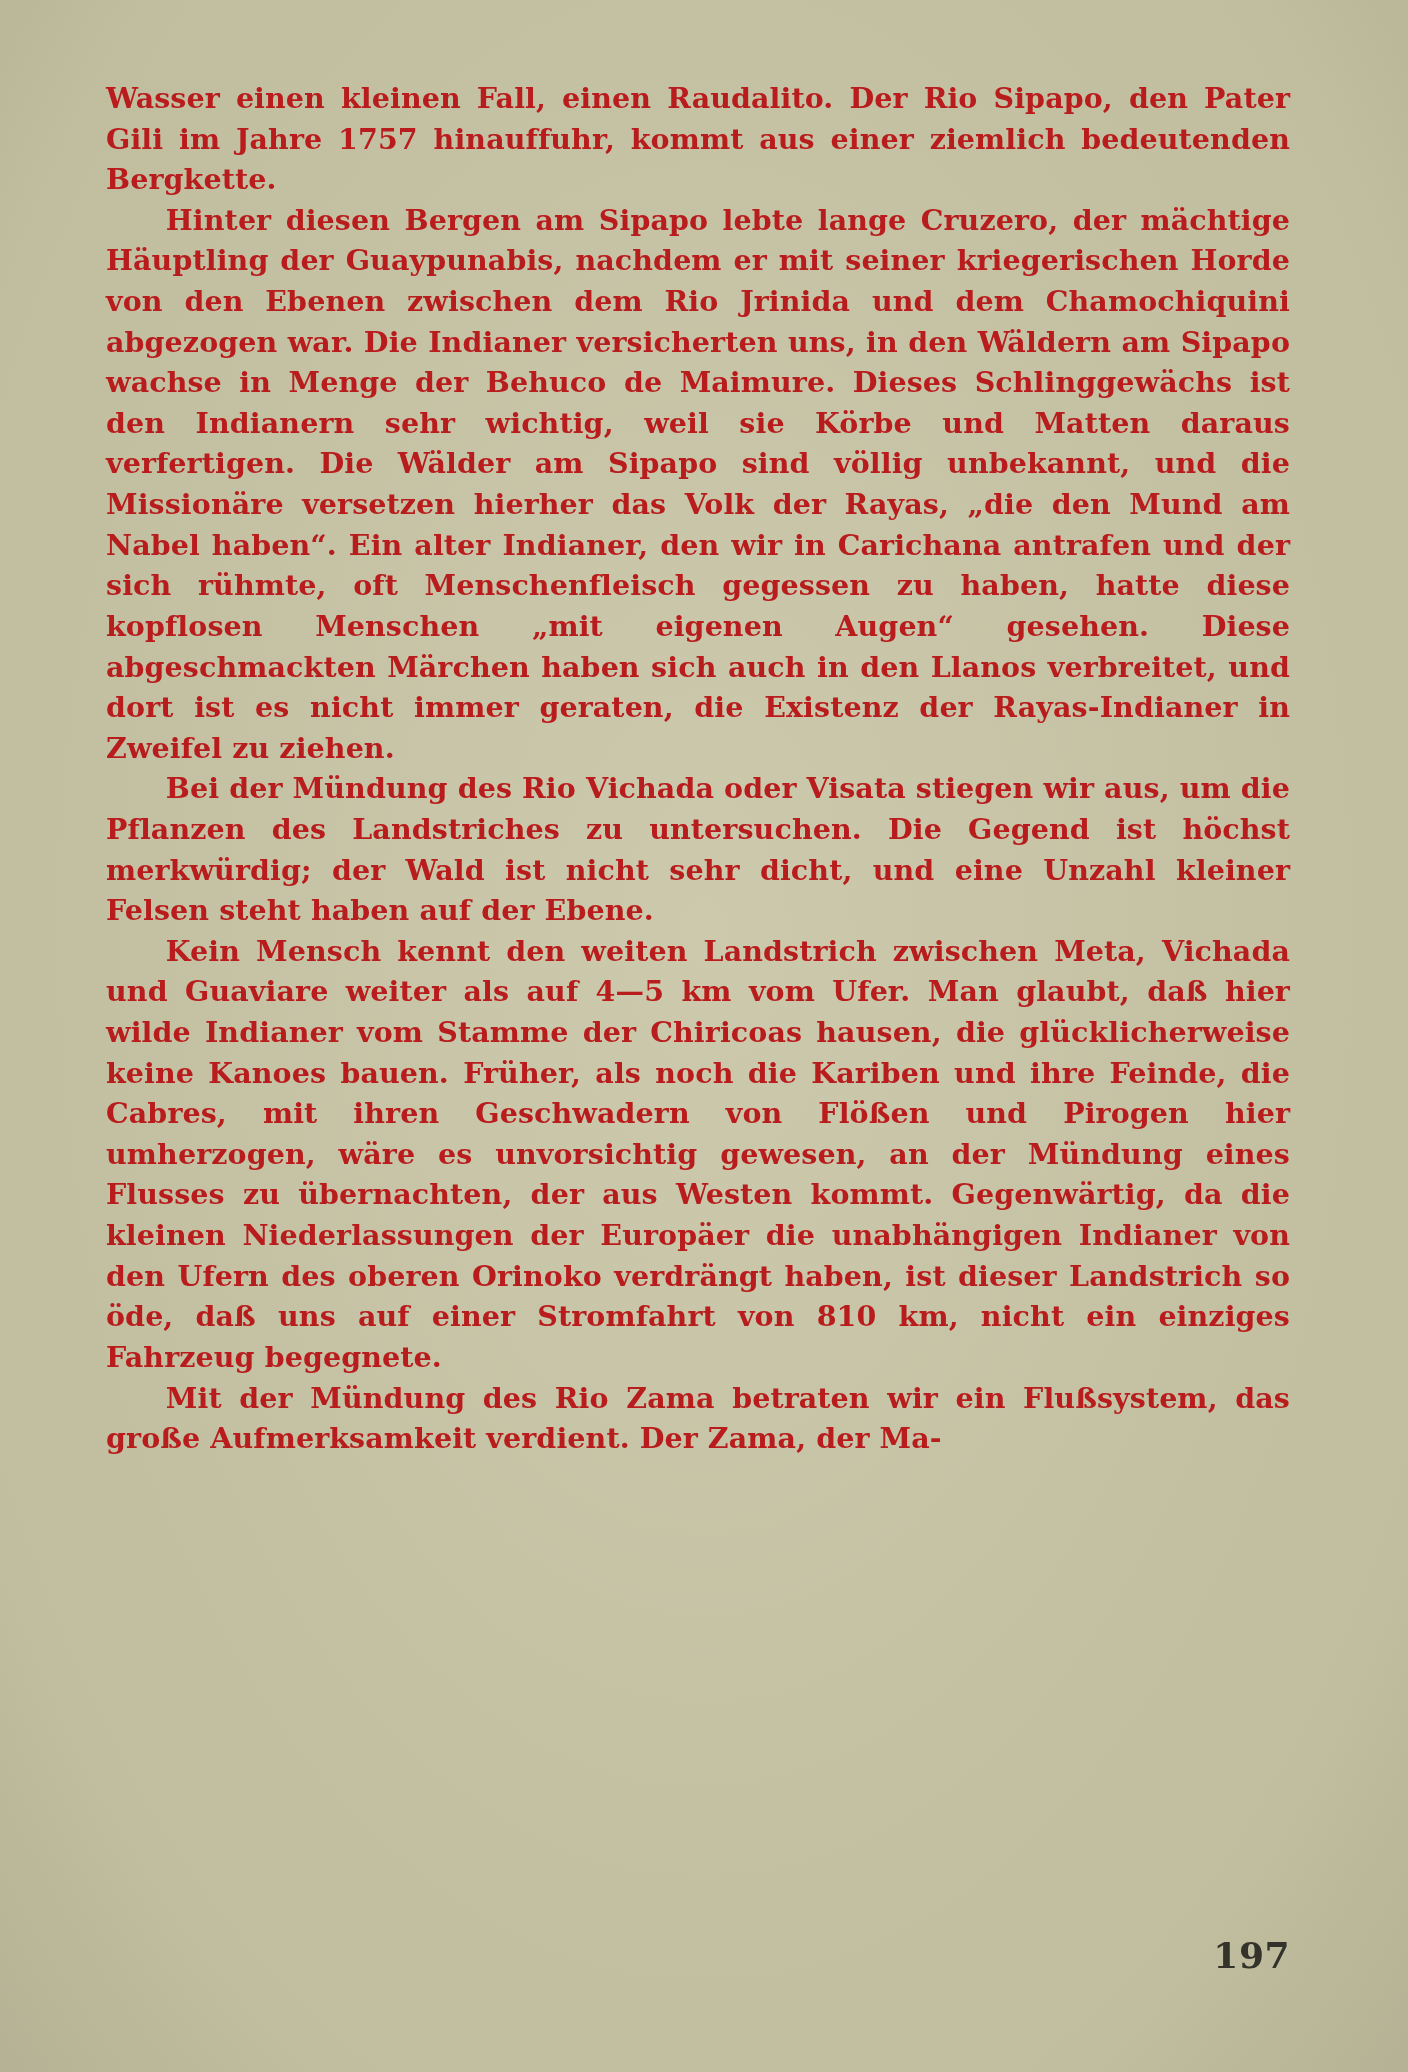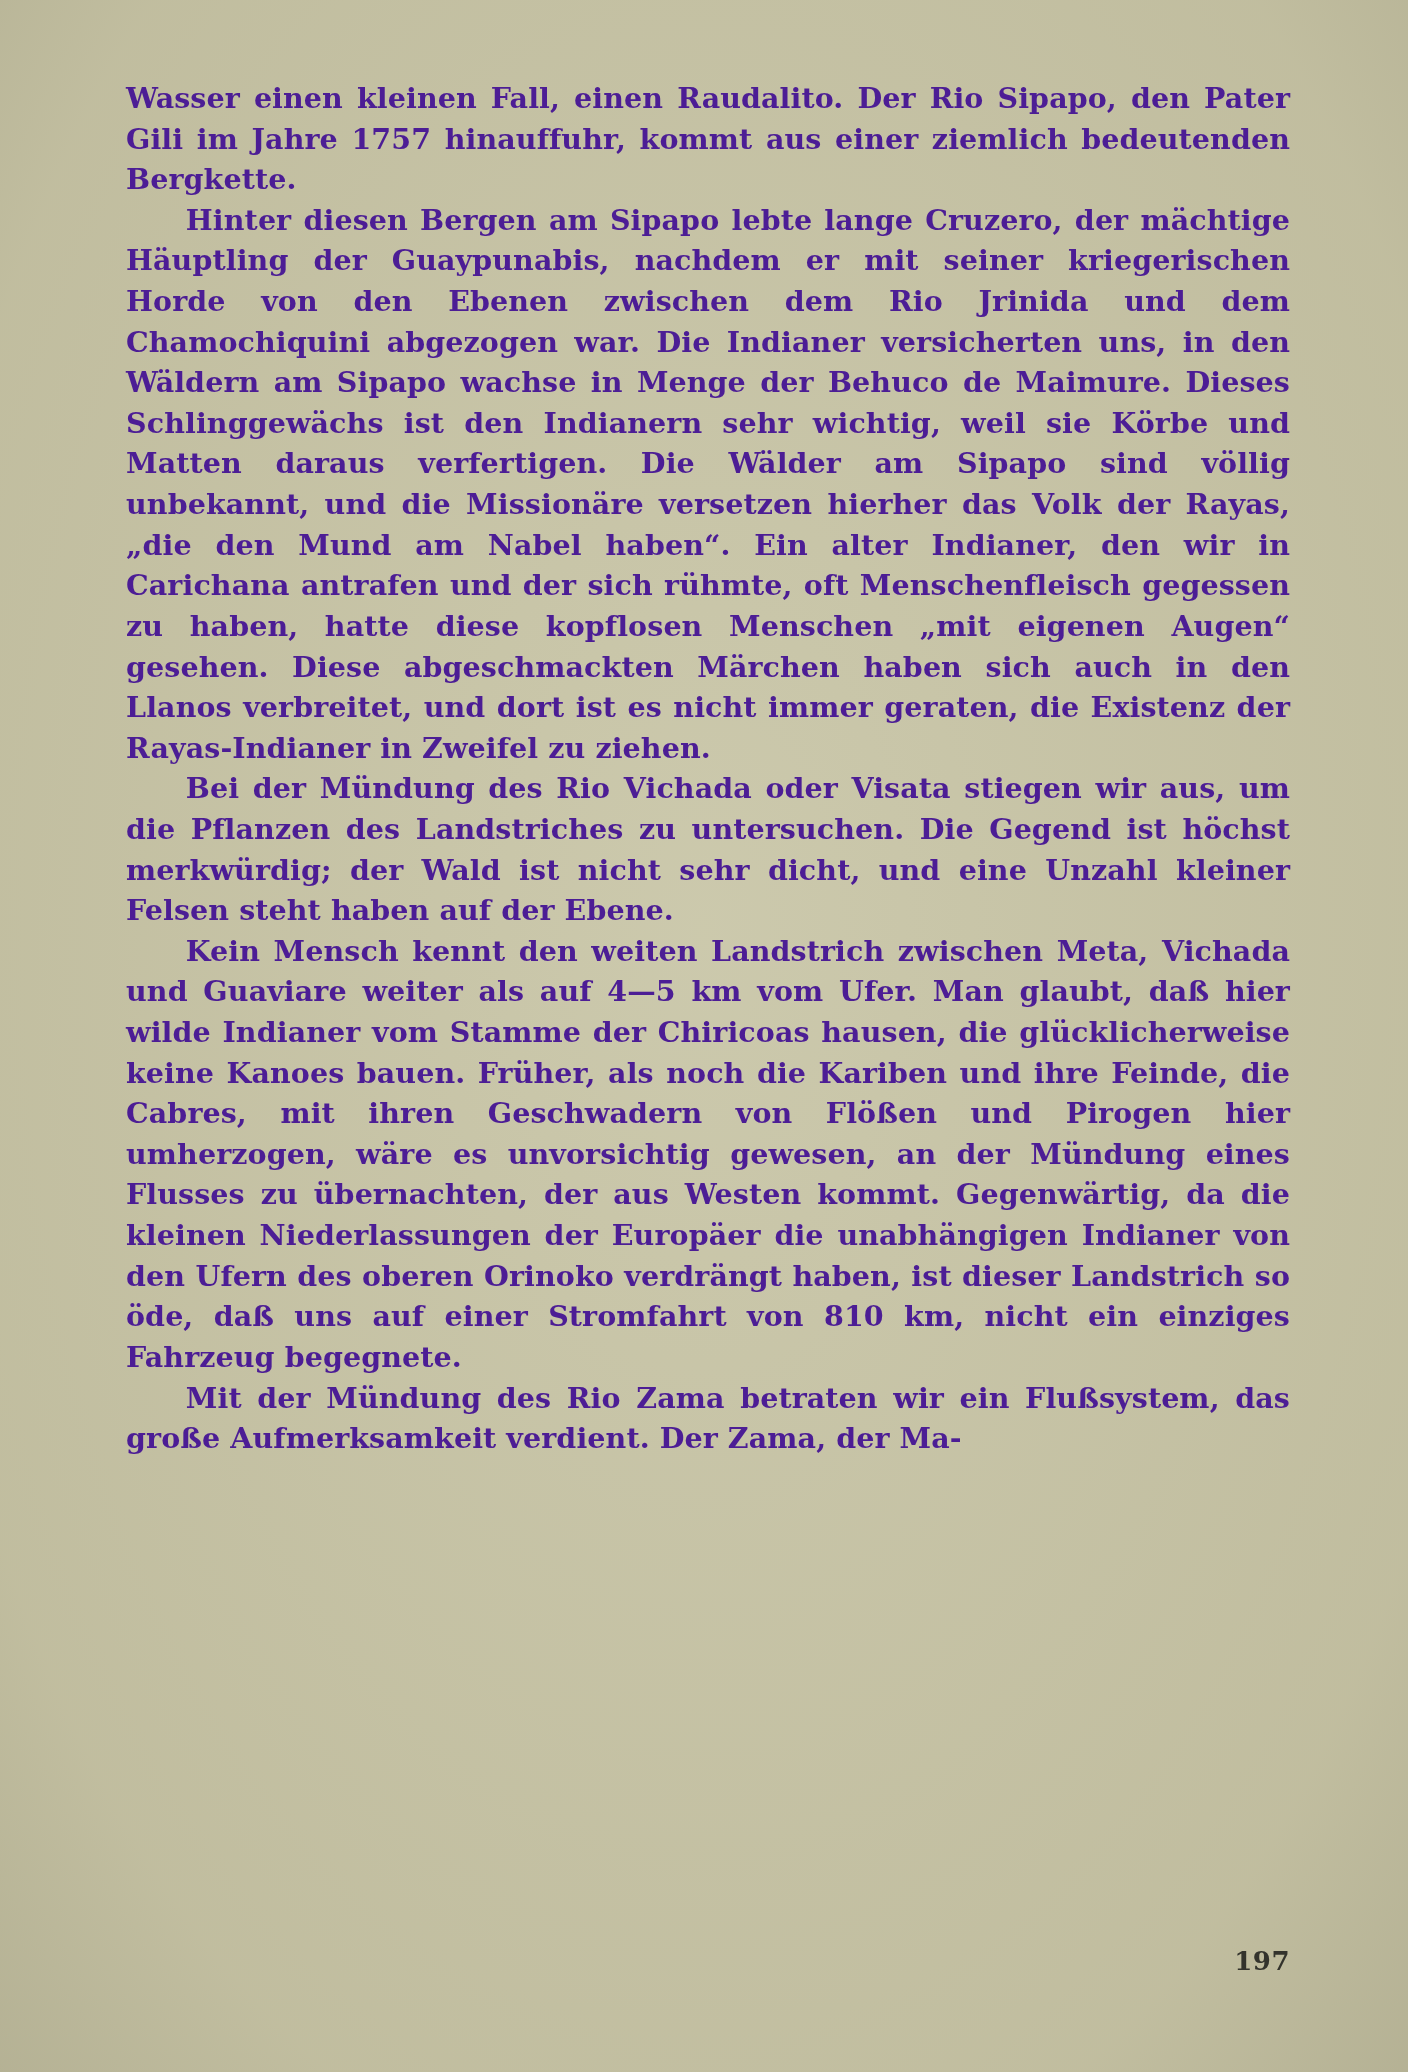--- a/index.html
+++ b/index.html
@@ -26,46 +26,45 @@
     content: "";
     position: absolute;
     inset: 0;
     pointer-events: none;
     background:
       radial-gradient(ellipse at 50% 45%, rgba(255,255,255,0.05) 0%, rgba(120,112,80,0.10) 80%, rgba(90,85,60,0.18) 100%);
   }
   .text-block {
     position: relative;
     z-index: 2;
-    color: #4c1d95;
+    color: #b91c1c;
     font-size: 28.5px;
     line-height: 1.425;
     text-align: justify;
     text-justify: inter-word;
     font-weight: 600;
     letter-spacing: 0.1px;
     font-family: "DejaVu Serif", serif;
-    margin-left: 20px;
   }
   .text-block p {
     margin: 0;
   }
   .text-block p.indent {
     text-indent: 2.1em;
   }
   .text-block p.first {
     text-indent: 0;
   }
   .page-number {
     position: absolute;
     right: 118px;
     bottom: 96px;
     z-index: 3;
     color: #33332c;
-    font-size: 26px;
+    font-size: 36px;
     font-weight: 700;
     font-family: "DejaVu Serif", serif;
     letter-spacing: 0.5px;
   }
 </style>
 </head>
 <body>
 
 <div class="page">
   <div class="text-block">

